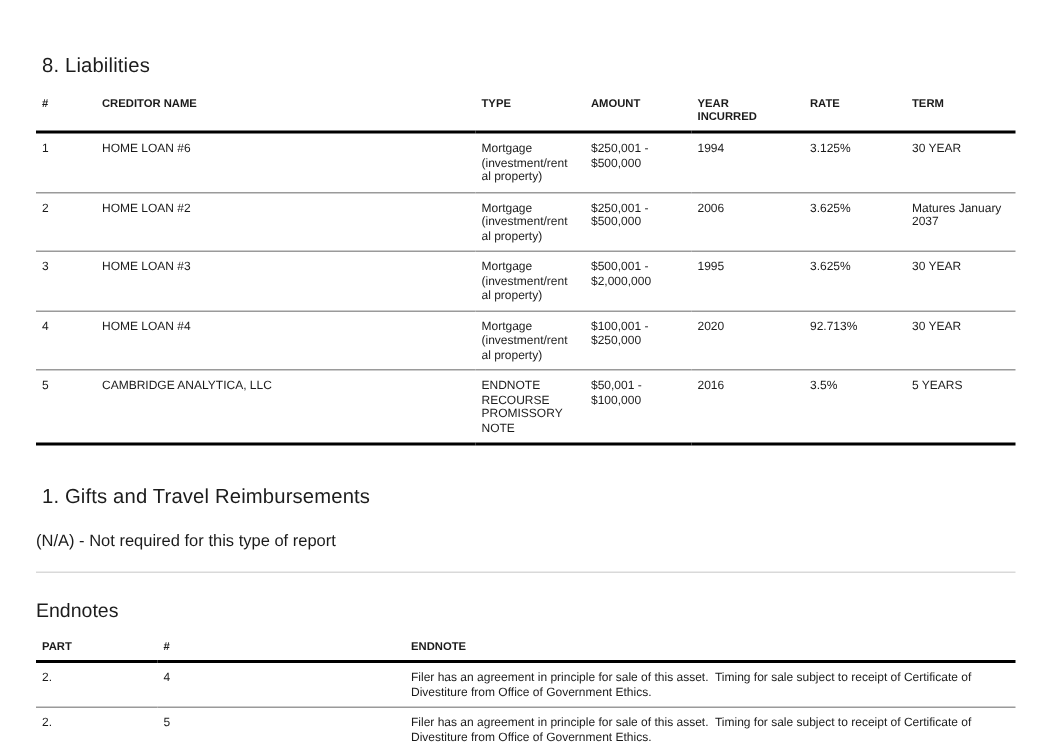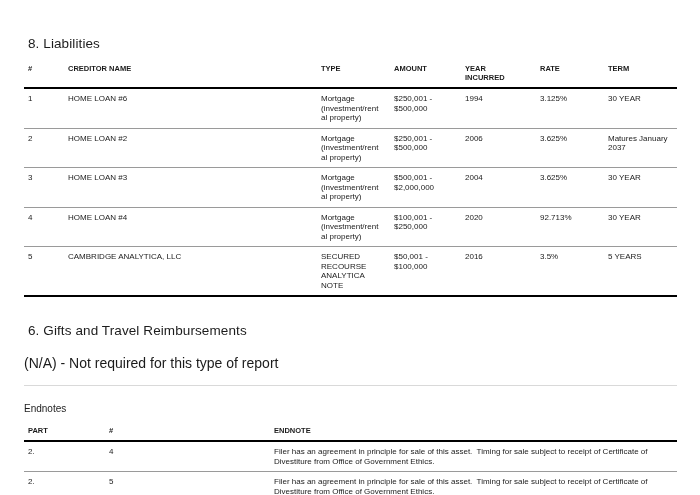--- a/index.html
+++ b/index.html
@@ -40,30 +40,30 @@
     border-bottom: 1px solid #9a9a9a;
   }
 
   .liab-table { margin-top: 13px; }
   .liab-table tr.last-row td { border-bottom: 2px solid #000; }
   .cell-type, .cell-term { overflow-wrap: anywhere; }
   .cell-amount { overflow-wrap: anywhere; padding-right: 6px; margin-left: 10px; }
   .th-narrow { display: block; width: 44px; }
 
   .gifts-section { margin-top: 26px; }
-  .na-note { font-size: 14px; color: #1b1b1b; margin-top: 17px; }
+  .na-note { font-size: 11px; color: #1b1b1b; margin-top: 17px; }
   .section-divider {
     border: none;
     border-top: 1px solid #d9d9d9;
     margin: 14px 0 0 0;
     width: 653px;
   }
 
   .endnotes-section { margin-top: 17px; }
-  .endnotes-heading { font-size: 10px; font-weight: 400; margin: 0; color: #1c1c1c; }
+  .endnotes-heading { font-size: 13px; font-weight: 400; margin: 0; color: #1c1c1c; }
   .endnotes-table { margin-top: 12px; }
   .endnotes-table tr.last-row td { border-bottom: 1px solid #9a9a9a; }
   .cell-endnote { white-space: pre-wrap; padding-right: 4px; }
 </style>
 </head>
 <body>
 
 <div class="page">
 
   <div>
@@ -109,48 +109,48 @@
           <td class="cell-amount">$250,001 - $500,000</td>
           <td class="cell-year">2006</td>
           <td class="cell-rate">3.625%</td>
           <td class="cell-term">Matures January 2037</td>
         </tr>
         <tr>
           <td class="cell-num">3</td>
           <td class="cell-creditor">HOME LOAN #3</td>
           <td class="cell-type">Mortgage (investment/rental property)</td>
           <td class="cell-amount">$500,001 - $2,000,000</td>
-          <td class="cell-year">2004</td>
+          <td class="cell-year">1995</td>
           <td class="cell-rate">3.625%</td>
           <td class="cell-term">30 YEAR</td>
         </tr>
         <tr>
           <td class="cell-num">4</td>
           <td class="cell-creditor">HOME LOAN #4</td>
           <td class="cell-type">Mortgage (investment/rental property)</td>
           <td class="cell-amount">$100,001 - $250,000</td>
           <td class="cell-year">2020</td>
           <td class="cell-rate">92.713%</td>
           <td class="cell-term">30 YEAR</td>
         </tr>
         <tr class="last-row">
           <td class="cell-num">5</td>
           <td class="cell-creditor">CAMBRIDGE ANALYTICA, LLC</td>
-          <td class="cell-type">SECURED RECOURSE ANALYTICA NOTE</td>
+          <td class="cell-type">ENDNOTE RECOURSE PROMISSORY NOTE</td>
           <td class="cell-amount">$50,001 - $100,000</td>
           <td class="cell-year">2016</td>
           <td class="cell-rate">3.5%</td>
           <td class="cell-term">5 YEARS</td>
         </tr>
       </tbody>
     </table>
   </div>
 
   <div class="gifts-section">
-    <div class="section-heading">6. Gifts and Travel Reimbursements</div>
+    <div class="section-heading">1. Gifts and Travel Reimbursements</div>
     <div class="na-note">(N/A) - Not required for this type of report</div>
     <hr class="section-divider">
   </div>
 
   <div class="endnotes-section">
     <div class="endnotes-heading">Endnotes</div>
 
     <table class="endnotes-table">
       <colgroup>
         <col style="width:81px">

